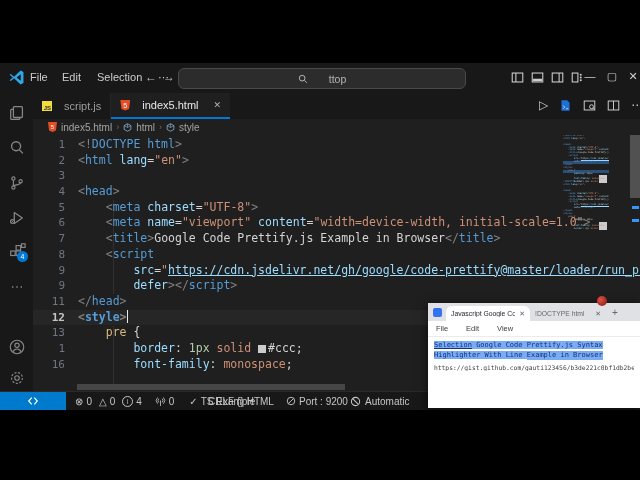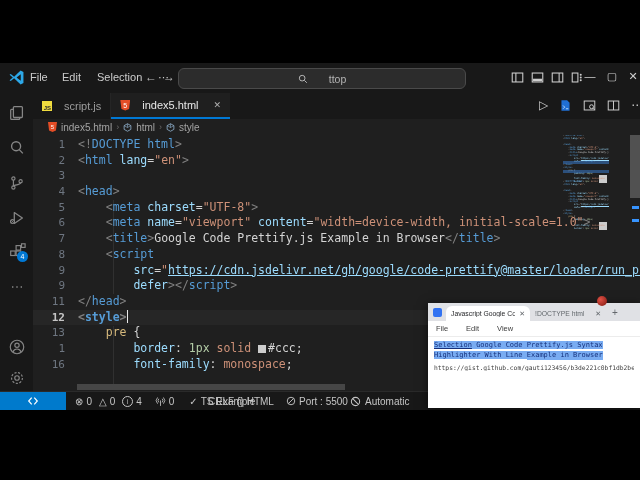--- a/index.html
+++ b/index.html
@@ -465,21 +465,21 @@
         <span>{}</span>
         <span>HTML</span>
       </div>
       <div class="sb-abs" style="left:286px">
         <span>
             <svg width="10" height="10" viewBox="0 0 12 12">
               <circle cx="6" cy="6" r="4.5" fill="none" stroke="#c5c5c5" stroke-width="1.1"></circle>
               <line x1="2.9" y1="9.1" x2="9.1" y2="2.9" stroke="#c5c5c5" stroke-width="1.1"></line>
             </svg>
           </span>
-        <span>Port : 5500</span>
+        <span>Port : 9200</span>
       </div>
       <div class="sb-abs" style="left:350px">
         <svg width="11" height="11" viewBox="0 0 12 12">
             <circle cx="6" cy="6" r="4.5" fill="none" stroke="#c5c5c5" stroke-width="1.1"></circle>
             <line x1="2.9" y1="2.9" x2="9.1" y2="9.1" stroke="#c5c5c5" stroke-width="1.1"></line>
           </svg>
       </div>
       <div class="sb-abs" style="left:365px">
         <span>Automatic</span>
       </div>

